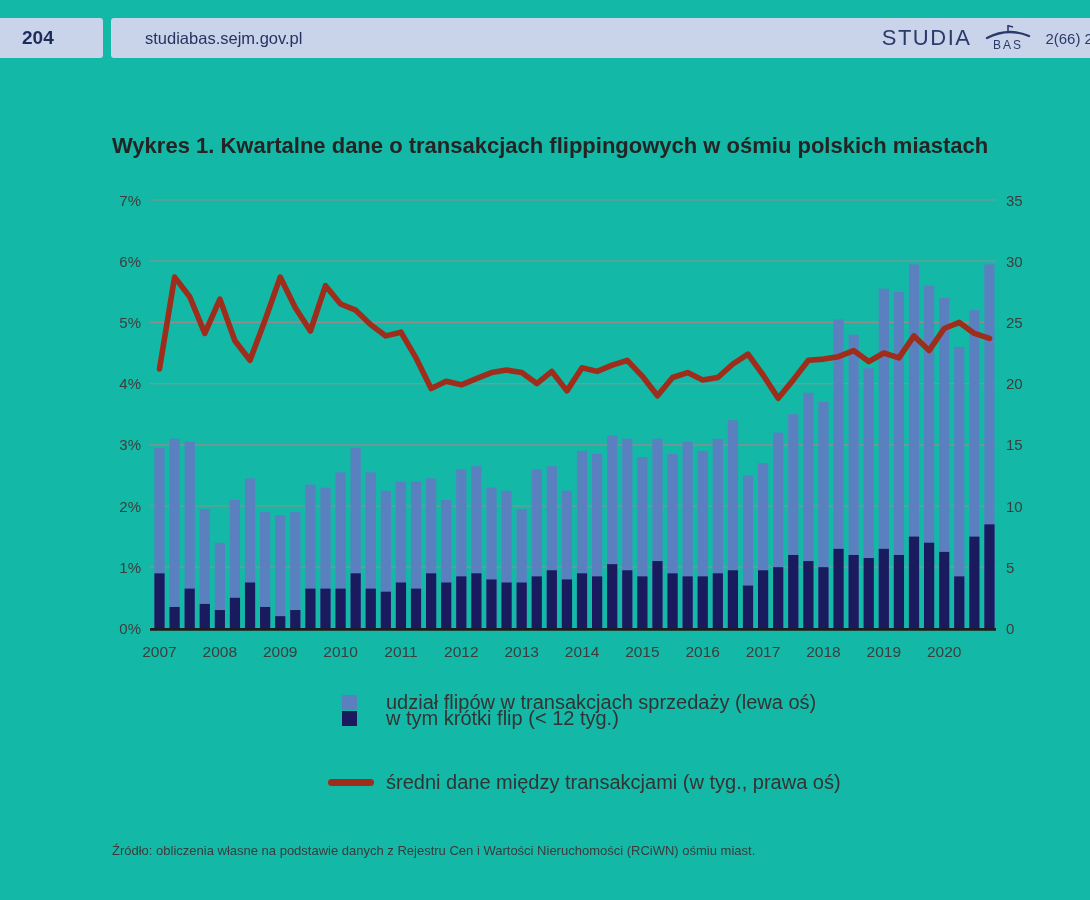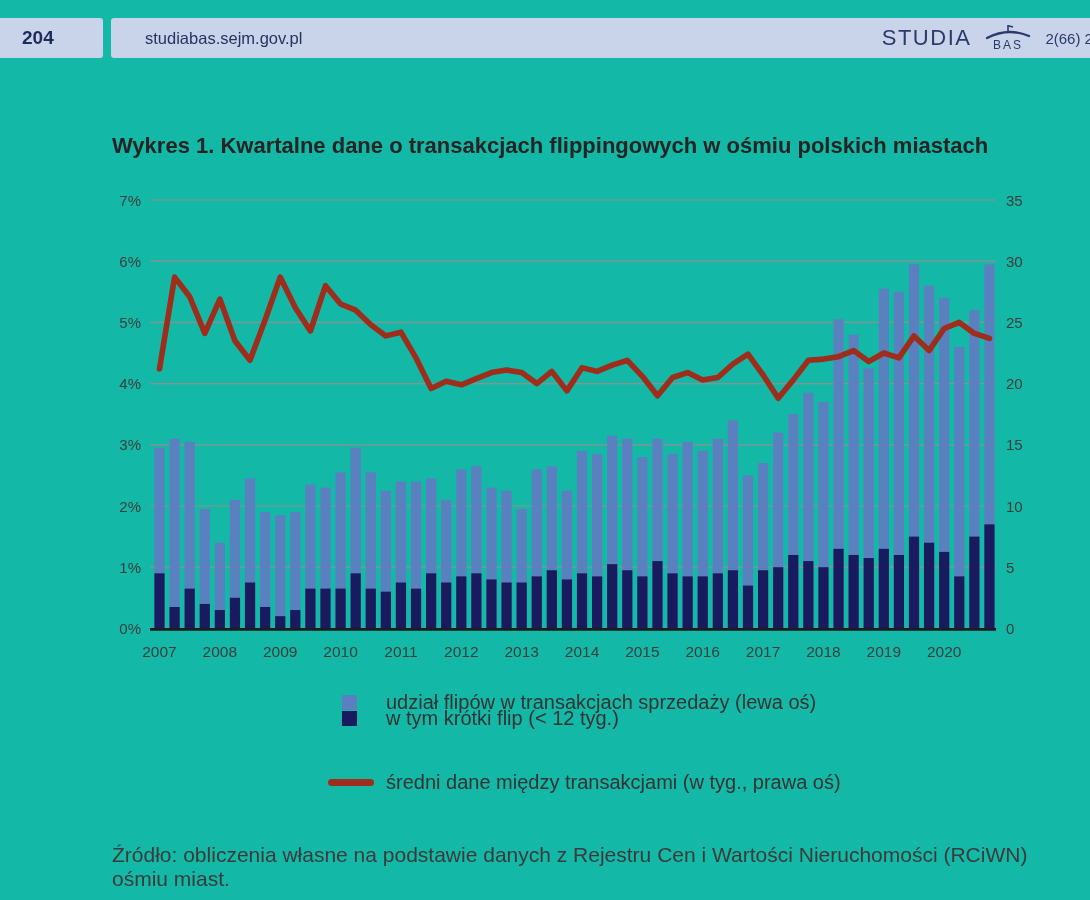--- a/index.html
+++ b/index.html
@@ -19,21 +19,21 @@
   .fig-title{position:absolute;left:112px;top:133px;width:920px;font-size:22px;font-weight:bold;color:#242424;}
   
   #chart-svg{position:absolute;left:0;top:185px;}
   #chart-svg text{font-family:"Liberation Sans",sans-serif;}
   
   .legend-row{position:absolute;left:328px;height:20px;display:flex;align-items:center;}
   .lg-sq{width:15px;height:15px;margin:0 29px 0 14px;flex:0 0 auto;}
   .lg-pill{width:46px;height:7px;border-radius:4px;margin-right:12px;flex:0 0 auto;}
   .legend-row .lg-text{font-size:20px;color:#333333;white-space:nowrap;}
   
-  .source{position:absolute;left:112px;top:843px;width:960px;font-size:21px;color:#3b3b3b;}
+  .source{position:absolute;left:112px;top:843px;width:960px;font-size:13px;color:#3b3b3b;}
 </style>
 </head>
 <body>
 
 <div class="page">
 
   <div class="pagenum-block">
     <span>204</span>
   </div>
   <div class="header-band">

